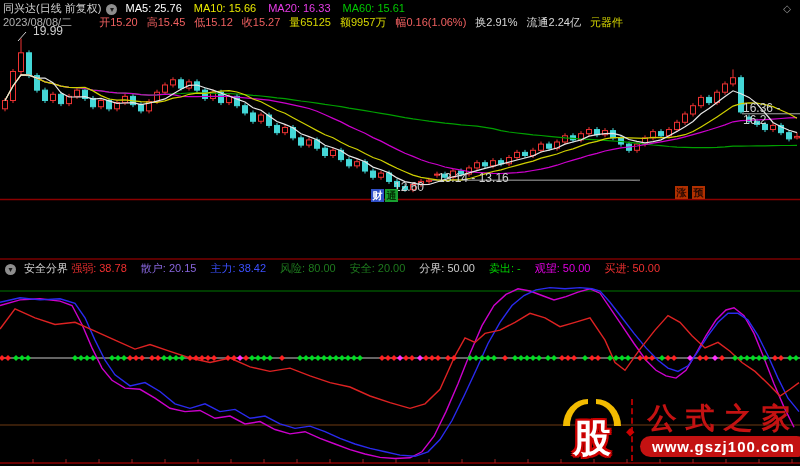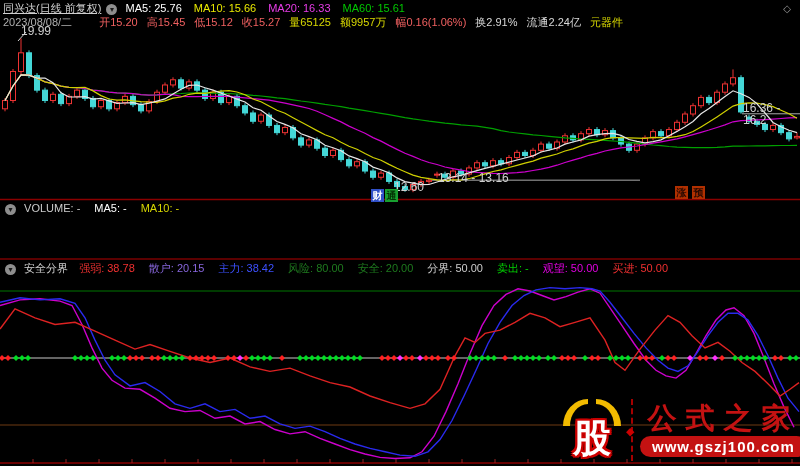--- a/index.html
+++ b/index.html
@@ -7,28 +7,28 @@
           font-family:"Liberation Sans",sans-serif;}
   svg#chart-svg{position:absolute;left:0;top:0;z-index:1;}
   .hrow{position:absolute;left:3px;white-space:nowrap;font-size:11px;z-index:3;line-height:13px;}
   .row1{top:2px;width:794px;}
   .row2{top:16px;}
   .volrow{top:202px;}
   .indrow{top:262px;}
   .circle-icon{display:inline-block;width:11px;height:11px;border-radius:50%;background:#8e8e8e;
                color:#1a1a1a;font-size:8px;line-height:11px;text-align:center;vertical-align:middle;
                margin:0 5px 0 2px;}
-  .title{color:#cfcfcf;text-decoration:underline;}
+  .title{color:#cfcfcf;}
   .date{color:#b0b0b0;margin-right:24px;}
   .stat{margin-right:9px;text-align:center;}
   .ma-item{margin-right:12px;}
   .corner-dia{position:absolute;right:6px;top:0;color:#9a9a9a;font-size:10px;}
   .fld{margin-right:14px;}
   #ind-fields .fld:nth-child(2){}
-  .ind-name{color:#d0d0d0;margin-right:8px;}
+  .ind-name{color:#d0d0d0;}
   .plabel{position:absolute;color:#cfcfcf;font-size:12px;z-index:3;line-height:12px;}
   .badge{position:absolute;width:13px;height:13px;font-size:10px;line-height:13px;text-align:center;
          z-index:4;font-weight:bold;}
   
   .wm{position:absolute;left:560px;top:396px;width:240px;height:68px;display:flex;align-items:center;z-index:5;}
   .bull{position:relative;width:64px;height:66px;flex:0 0 auto;}
   .horn{position:absolute;top:2px;width:18px;height:22px;border:0 solid #f2bb00;}
   .horn-l{left:3px;border-left-width:7px;border-top-width:5px;border-radius:100% 0 0 0;}
   .horn-r{right:3px;border-right-width:7px;border-top-width:5px;border-radius:0 100% 0 0;}
   .gu{position:absolute;left:0;right:0;top:16px;text-align:center;font-size:38px;font-weight:bold;color:#fff;
@@ -397,33 +397,29 @@
     <span class="circle-icon">▾</span>
     <span id="ma-values"><span class="ma-item" style="color: rgb(255, 255, 255);">MA5: 25.76</span><span class="ma-item" style="color: rgb(232, 232, 0);">MA10: 15.66</span><span class="ma-item" style="color: rgb(232, 60, 232);">MA20: 16.33</span><span class="ma-item" style="color: rgb(0, 200, 0);">MA60: 15.61</span></span>
     <span class="corner-dia">◇</span>
   </div>
 
   <div class="hrow row2">
     <span class="date">2023/08/08/二</span>
     <span id="stats"><span class="stat" style="color: rgb(240, 96, 96);">开15.20</span><span class="stat" style="color: rgb(240, 96, 96);">高15.45</span><span class="stat" style="color: rgb(240, 96, 96);">低15.12</span><span class="stat" style="color: rgb(240, 96, 96);">收15.27</span><span class="stat" style="color: rgb(216, 216, 0);">量65125</span><span class="stat" style="color: rgb(216, 216, 0);">额9957万</span><span class="stat" style="color: rgb(240, 96, 96);">幅0.16(1.06%)</span><span class="stat" style="color: rgb(216, 216, 216);">换2.91%</span><span class="stat" style="color: rgb(216, 216, 216);">流通2.24亿</span><span class="stat" style="color: rgb(216, 216, 0);">元器件</span></span>
   </div>
 
-  <div class="hrow volrow">
-    <span class="circle-icon">▾</span>
-    <span id="vol-items"><span class="fld" style="color: rgb(204, 204, 204);">VOLUME: -</span><span class="fld" style="color: rgb(255, 255, 255);">MA5: -</span><span class="fld" style="color: rgb(216, 216, 0);">MA10: -</span></span>
-  </div>
 
   <div class="hrow indrow">
     <span class="circle-icon">▾</span>
     <span class="ind-name">安全分界</span>
     <span id="ind-fields"><span class="fld" style="color: rgb(240, 48, 48);">强弱: 38.78</span><span class="fld" style="color: rgb(136, 102, 221);">散户: 20.15</span><span class="fld" style="color: rgb(60, 80, 255);">主力: 38.42</span><span class="fld" style="color: rgb(30, 122, 30);">风险: 80.00</span><span class="fld" style="color: rgb(30, 122, 30);">安全: 20.00</span><span class="fld" style="color: rgb(204, 204, 204);">分界: 50.00</span><span class="fld" style="color: rgb(0, 208, 0);">卖出: -</span><span class="fld" style="color: rgb(224, 0, 224);">观望: 50.00</span><span class="fld" style="color: rgb(240, 48, 48);">买进: 50.00</span></span>
   </div>
 
   <div id="labels">
-      <div class="plabel" style="left: 21px; top: 25px;">19.99</div>
+      <div class="plabel" style="left: 33px; top: 25px;">19.99</div>
       <div class="plabel" style="left: 394px; top: 181px;">12.60</div>
       <div class="plabel" style="left: 438px; top: 172px;">13.14 - 13.16</div>
       <div class="plabel" style="left: 743px; top: 102px;">16.36 - 16.2</div>
     </div>
   <div id="badges">
       <div class="badge" style="left: 371px; top: 189px; background: rgb(48, 80, 200); color: rgb(255, 255, 255);">财</div>
       <div class="badge" style="left: 385px; top: 189px; background: rgb(24, 160, 48); color: rgb(5, 51, 5);">通</div>
       <div class="badge" style="left: 675px; top: 186px; background: rgb(177, 48, 0); color: rgb(42, 10, 0);">涨</div>
       <div class="badge" style="left: 692px; top: 186px; background: rgb(177, 48, 0); color: rgb(42, 10, 0);">预</div>
     </div>

